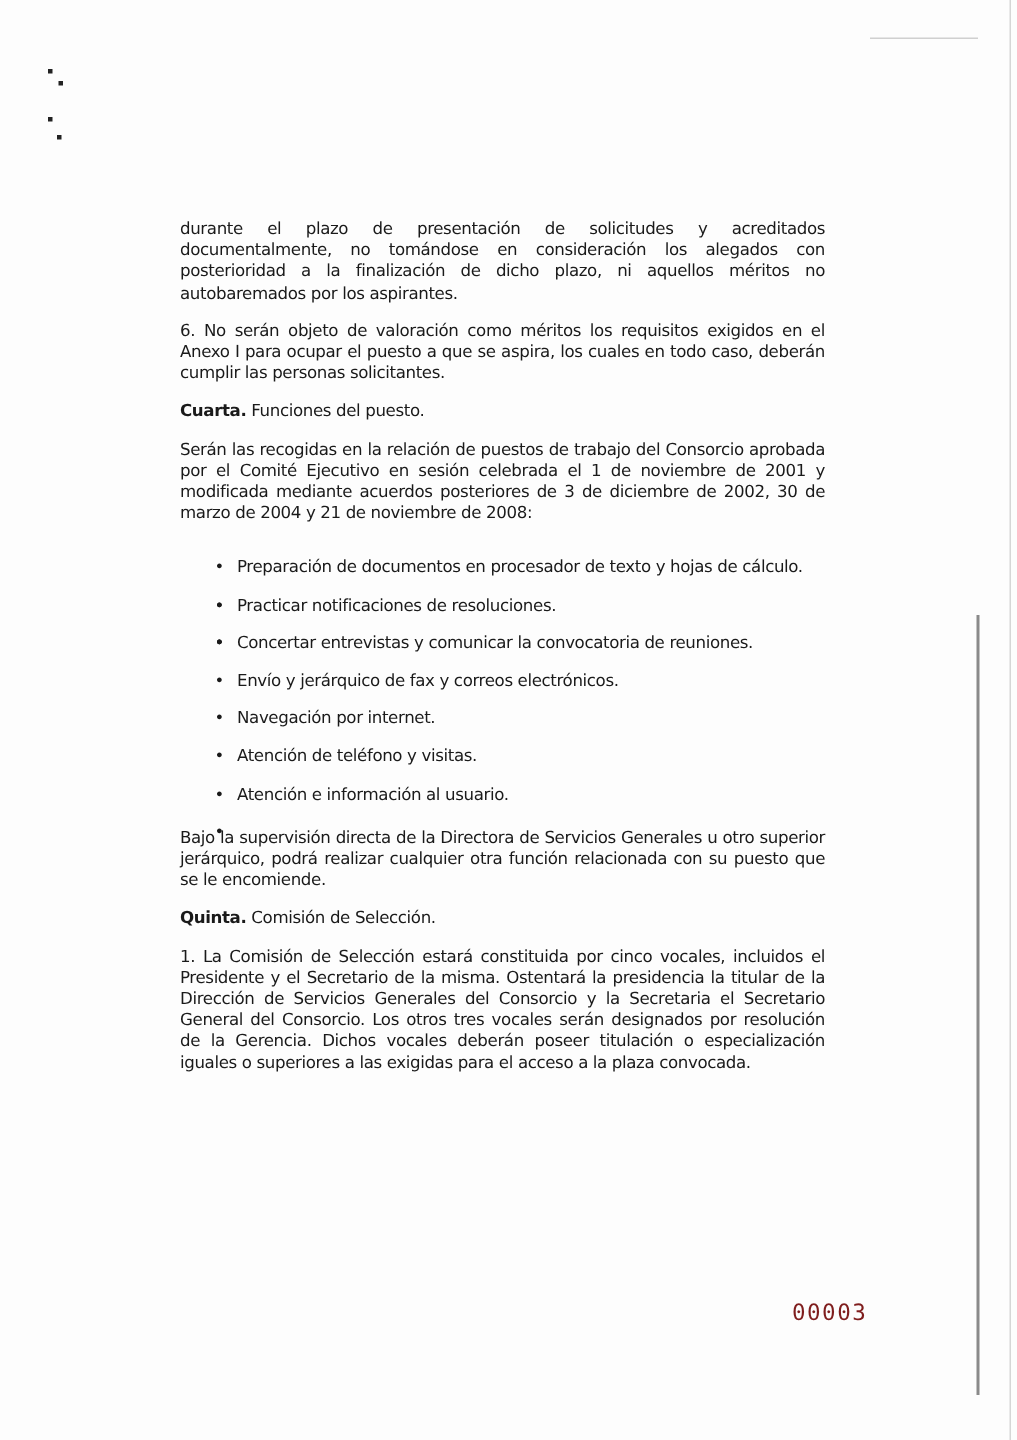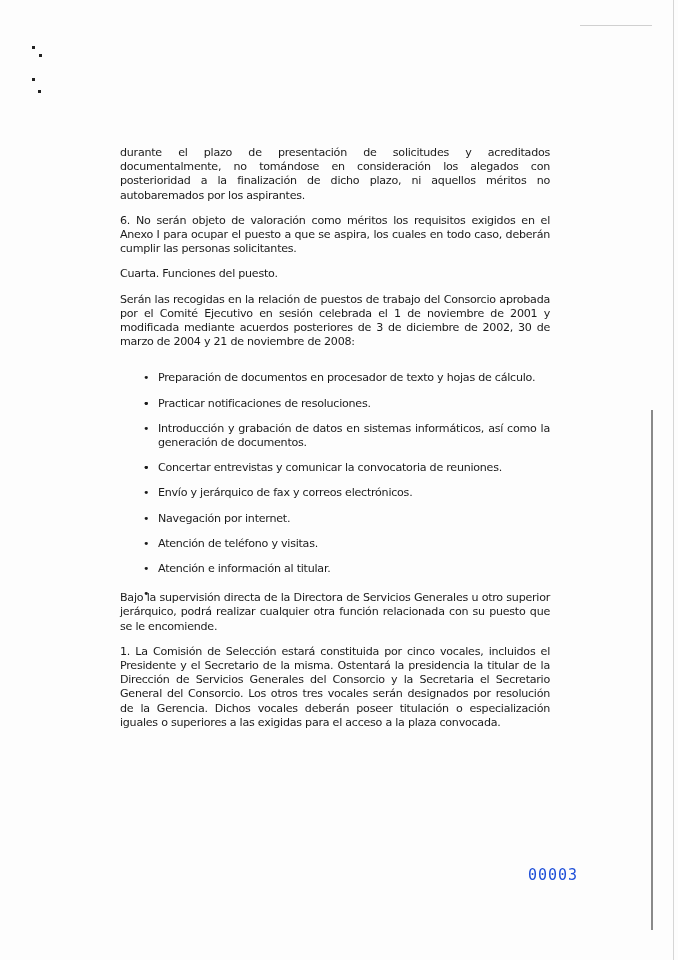--- a/index.html
+++ b/index.html
@@ -8,28 +8,28 @@
     font-family: "DejaVu Sans", sans-serif; color: #1a1a1a;
   }
   .page { position: absolute; left: 0; top: 0; width: 678px; height: 960px; background: #fdfdfd; padding-left: 25px; }
   .content {
     position: absolute; left: 120px; top: 146px; width: 430px;
     font-size: 11.1px; line-height: 14.2px; letter-spacing: -0.25px;
   }
   .p { margin: 0 0 10px 0; text-align: justify; }
   .p.tight { margin-bottom: 11px; }
   .heading { margin: 0 0 11px 0; }
-  .heading b { font-weight: normal; text-align: right; }
+  .heading b { font-weight: bold; text-align: right; }
   ul.list { list-style: none; margin: 22px 0 0 0; padding: 0; }
   ul.list li { position: relative; padding-left: 38px; margin-bottom: 11px; text-align: justify; }
   ul.list li .bullet { position: absolute; left: 23px; top: 0; font-size: 11px; }
   ul.list + .p { margin-top: 15px; }
   .stamp {
     position: absolute; left: 528px; top: 866px; font-family: "DejaVu Sans Mono", monospace;
-    font-size: 15px; color: #1d4ed8; letter-spacing: 1px;
+    font-size: 15px; color: #7f1d1d; letter-spacing: 1px;
   }
   .speck { position: absolute; width: 3px; height: 3px; background: #222; }
   .vline { position: absolute; width: 2px; background: #8a8a8a; }
   .vline.faint { background: #d6d6d6; width: 1px; }
   .hline { position: absolute; height: 1px; background: #d0d0d0; }
 </style>
 </head>
 <body>
 
 <div class="page">
@@ -50,29 +50,33 @@
     <p class="heading">
       <b>Cuarta.</b>
       <span>Funciones del puesto.</span>
     </p>
     <p class="p">Serán las recogidas en la relación de puestos de trabajo del Consorcio aprobada por el Comité Ejecutivo en sesión celebrada el 1 de noviembre de 2001 y modificada mediante acuerdos posteriores de 3 de diciembre de 2002, 30 de marzo de 2004 y 21 de noviembre de 2008:</p>
 
     <ul class="list">
       <li><span class="bullet">•</span><span>Preparación de documentos en procesador de texto y hojas de cálculo.</span></li>
       <li><span class="bullet">•</span></li>
       <li><span class="bullet">•</span><span>Practicar notificaciones de resoluciones.</span></li>
-      <li><span class="bullet">•</span><span>Introducción y grabación de datos en sistemas informáticos, así como la generación de documentos.</span></li>
+      <li><span class="bullet">•</span></li>
       <li><span class="bullet">•</span></li>
       <li><span class="bullet">•</span><span>Concertar entrevistas y comunicar la convocatoria de reuniones.</span></li>
       <li><span class="bullet">•</span><span>Envío y jerárquico de  fax y correos electrónicos.</span></li>
       <li><span class="bullet">•</span><span>Navegación por internet.</span></li>
       <li><span class="bullet">•</span><span>Atención de teléfono y visitas.</span></li>
-      <li><span class="bullet">•</span><span>Atención e información al titular.</span></li>
+      <li><span class="bullet">•</span><span>Atención e información al usuario.</span></li>
       <li><span class="bullet">•</span></li>
     </ul>
 
     <p class="p tight">Bajo la supervisión directa de la Directora de Servicios Generales u otro superior jerárquico, podrá realizar cualquier otra función relacionada con su puesto que se le encomiende.</p>
 
+    <p class="heading">
+      <b>Quinta.</b>
+      <span>Comisión de Selección.</span>
+    </p>
     <p class="p">1. La Comisión de Selección estará constituida  por cinco vocales, incluidos el Presidente y el Secretario de la misma. Ostentará la presidencia  la titular de la Dirección de Servicios Generales del Consorcio y la Secretaria el Secretario General del Consorcio. Los otros tres vocales serán designados por resolución de la Gerencia. Dichos vocales deberán poseer titulación o especialización iguales o superiores a las exigidas para el acceso a la plaza convocada.</p>
   </div>
 
   <div class="stamp">00003</div>
 </div>
 
 </body></html>

